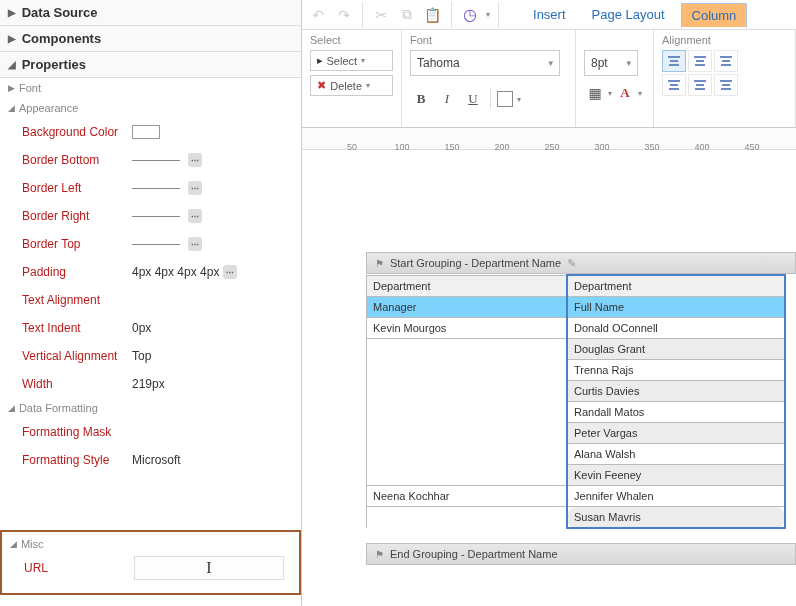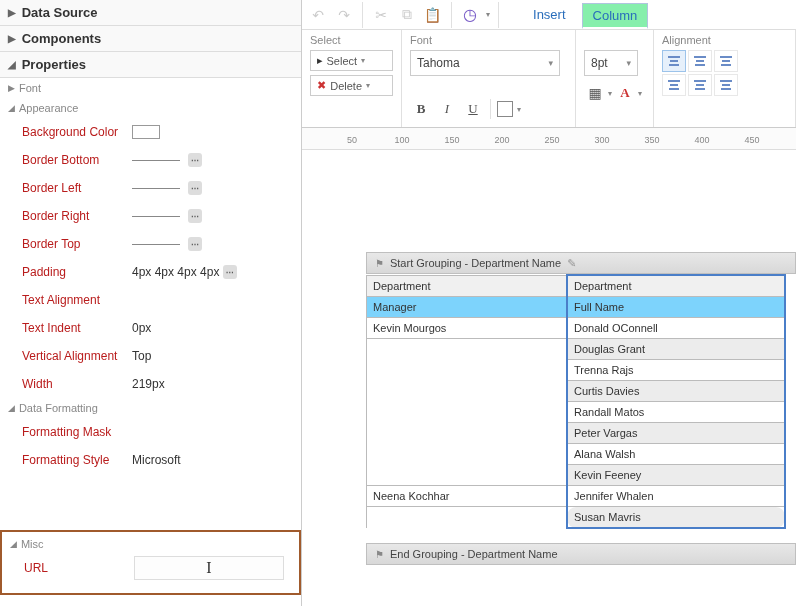--- a/index.html
+++ b/index.html
@@ -20,41 +20,41 @@
 .misc-box .group-h{padding-top:6px}
 .url-input{height:24px;width:150px;border:1px solid #ddd;background:#fdfdfd;display:inline-flex;align-items:center;justify-content:center}
 .text-cursor{font-family:serif;font-size:16px;color:#333}
 
 .toolbar{height:30px;border-bottom:1px solid #ddd;display:flex;align-items:center;padding:0 6px;gap:6px}
 .tb-icon{width:20px;height:22px;display:inline-flex;align-items:center;justify-content:center;color:#888;font-size:14px;cursor:pointer}
 .tb-icon.dis{color:#ccc}
 .tb-sep{width:1px;height:26px;background:#e0e0e0;margin:0 2px}
 .time-icon{color:#7a5ec8;font-size:16px}
 .tab-link{color:#2a6ebb;font-size:13px;padding:4px 10px;cursor:pointer}
-.tab-link.active{border:1px solid #b0c4de;border-bottom:2px solid #fff;position:relative;top:1px;background:#86efac}
+.tab-link.active{border:1px solid #b0c4de;border-bottom:2px solid #fff;position:relative;top:1px;background:#fdba74}
 .ribbon{display:flex;border-bottom:1px solid #ccc;height:98px}
 .ribbon-group{border-right:1px solid #e0e0e0;padding:4px 8px;font-size:11px;color:#888;display:flex;flex-direction:column}
 .ribbon-group .title{margin-bottom:4px}
 .rg-select{width:100px}
 .rg-font{width:174px}
 .rg-align{flex:1}
 .sel-btn{border:1px solid #ccc;background:#fff;padding:3px 6px;font-size:11px;color:#555;display:inline-flex;align-items:center;gap:4px;cursor:pointer;margin-bottom:4px}
 .sel-btn .arr{font-size:8px;color:#888}
 .font-combo{border:1px solid #ccc;height:26px;display:inline-flex;align-items:center;padding:0 6px;font-size:12px;color:#444;background:#fff;cursor:pointer}
 .font-combo .arr{margin-left:auto;font-size:9px;color:#888}
 .font-name{width:150px}
 .font-size{width:54px}
 .fmt-btn{width:22px;height:22px;display:inline-flex;align-items:center;justify-content:center;font-size:13px;font-family:'Times New Roman',serif;color:#555;cursor:pointer}
 .align-grid{display:flex;flex-direction:column;gap:2px}
 .align-row{display:flex;gap:2px}
 .align-btn{width:24px;height:22px;border:1px solid #e8e8e8;display:flex;flex-direction:column;align-items:center;justify-content:center;gap:2px;cursor:pointer;background:#fff}
 .align-btn .ln{height:2px;background:#6a8cc7}
 .align-btn.on{background:#e6f0fb;border-color:#9cc3ea}
 .ruler{height:22px;background:#fbfbfb;border-bottom:1px solid #ddd;position:relative;font-size:9px;color:#888}
-.ruler .tick{position:absolute;top:7px;text-align:center;width:30px;margin-left:-15px}
+.ruler .tick{position:absolute;top:14px;text-align:center;width:30px;margin-left:-15px}
 .canvas{position:absolute;left:0;right:0;top:150px;bottom:0;background:#fff;overflow:hidden}
 .group-bar{background:linear-gradient(#e8e8e8,#d8d8d8);height:22px;border:1px solid #bfbfbf;display:flex;align-items:center;font-size:11px;color:#444;padding-left:8px}
 .group-bar .flag{font-size:10px;margin-right:6px;color:#888}
 .table{border-collapse:collapse;width:420px}
 .table td,.table th{border:1px solid #bbb;padding:4px 6px;font-size:11px;color:#333;text-align:left}
 .table .hdr{background:#f0f0f0;font-weight:normal}
 .table .fld{background:#7dd3fc;color:#333;font-size:11px}
 .table .zeb{background:#ececec}
 .blue-border{border:2px solid #4a7ec8!important}
 .canvas-inner{position:absolute;left:64px;top:102px;right:0}
@@ -175,40 +175,41 @@
     <span class="tb-sep"></span>
     <span class="tb-icon dis">✂</span>
     <span class="tb-icon dis">⧉</span>
     <span class="tb-icon dis">📋</span>
     <span class="tb-sep"></span>
     <span class="tb-icon time-icon">◷</span>
       <span style="font-size:8px;color:#888">▾</span>
     <span class="tb-sep"></span>
     <span style="flex:0 0 10px"></span>
     <span class="tab-link">Insert</span>
+    <span class="tab-link">Page Layout</span>
     <span class="tab-link active">Column</span>
   </div>
 
   <div class="ribbon">
     <div class="ribbon-group rg-select">
       <div class="title">Select</div>
       <div class="sel-btn">
           <span style="color:#333">▸</span>
           <span>Select</span>
           <span class="arr">▾</span>
         </div>
       <div class="sel-btn">
           <span style="color:#c33">✖</span>
           <span>Delete</span>
           <span class="arr">▾</span>
         </div>
     </div>
     <div class="ribbon-group rg-font">
       <div class="title">Font</div>
-      <div style="display:flex;gap:4px;margin-bottom:22px">
+      <div style="display:flex;gap:4px;margin-bottom:12px">
         <div class="font-combo font-name">
             <span>Tahoma</span>
             <span class="arr">▾</span>
           </div>
       </div>
       <div style="display:flex;gap:4px;align-items:center">
         <span class="fmt-btn">
             <b>B</b>
           </span>
         <span class="fmt-btn">

